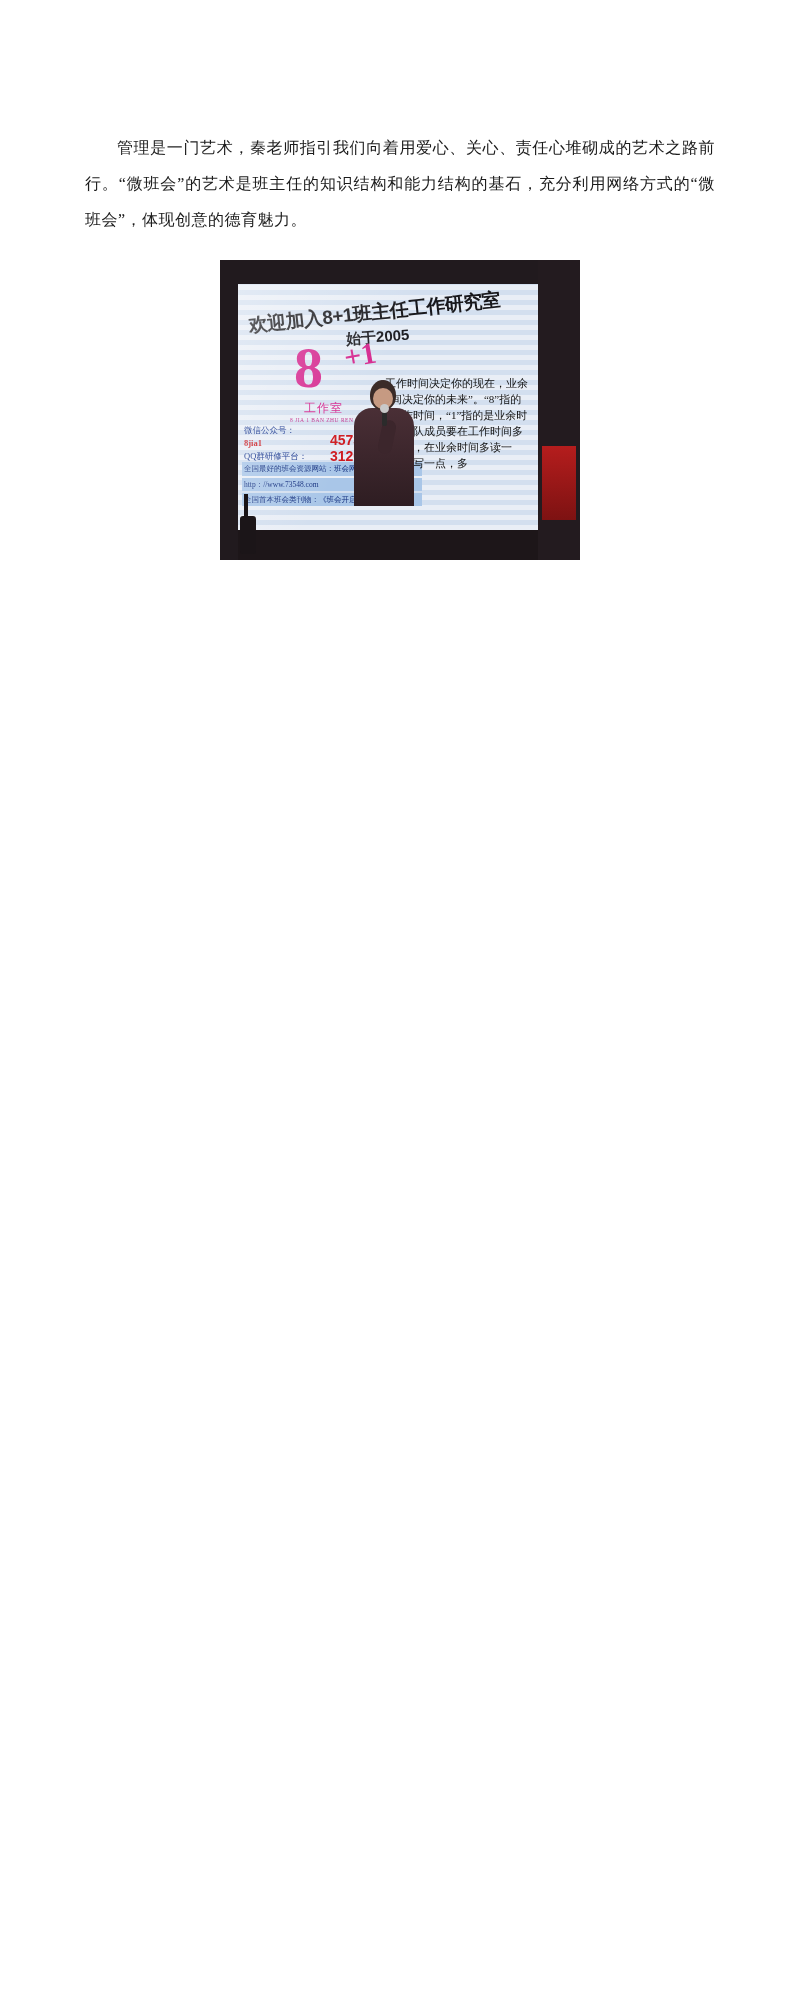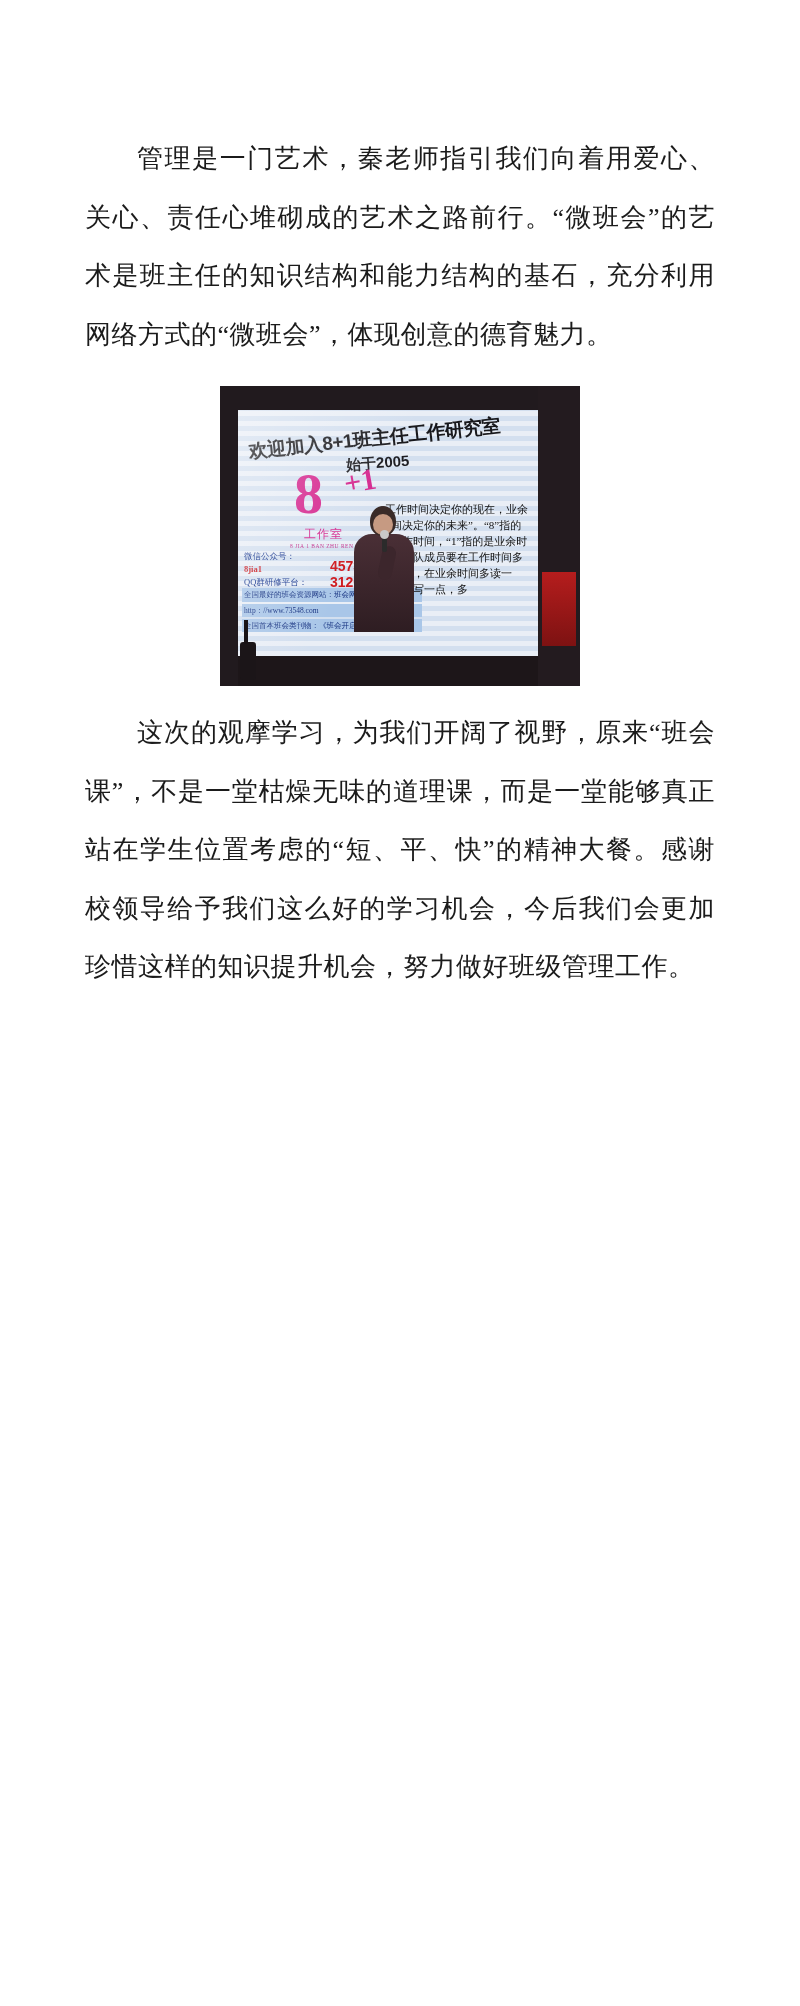--- a/index.html
+++ b/index.html
@@ -16,21 +16,21 @@
     overflow: hidden;
   }
   .page {
     width: 800px;
     height: 2006px;
     box-sizing: border-box;
     padding: 130px 85px 0 85px;
     position: relative;
   }
   .para {
-    font-size: 26px;
+    font-size: 16px;
     line-height: 2.25;
     text-align: justify;
     text-justify: inter-ideograph;
     text-indent: 2em;
     letter-spacing: 0.5px;
     margin: 0;
     color: #1b1b1b;
   }
   .para-2 {
     margin-top: 18px;
@@ -337,15 +337,14 @@
       <div class="speaker-body"></div>
       <div class="speaker-head"></div>
       <div class="speaker-face"></div>
       <div class="speaker-arm"></div>
       <div class="mic"></div>
       <div class="stand-left"></div>
       <div class="flag"></div>
     </div>
   </div>
 
-  <p class="para para-2">这次的观摩学习，为我们开阔了视野，原来“班会课”，不是一堂枯燥无味的道理课，而是一堂能够真正站在学生位置考虑的“短、平、快”的精神大餐。感谢校领导给予我们这么好的学习机会，今后我们会更加珍惜这样的知识提升机会，努力做好班级管理工作。</p>
 
 </div>
 
 </body></html>

